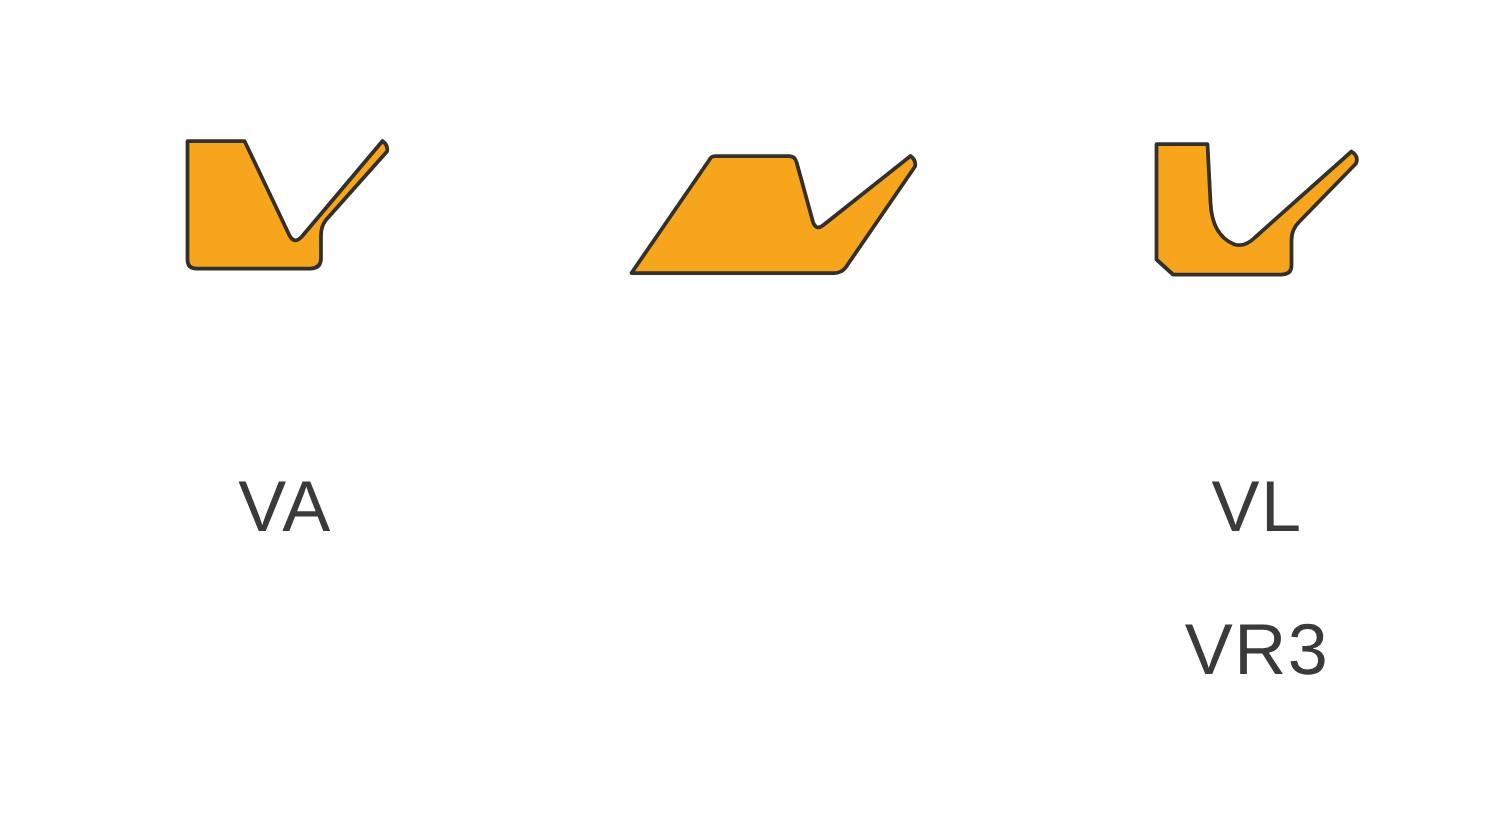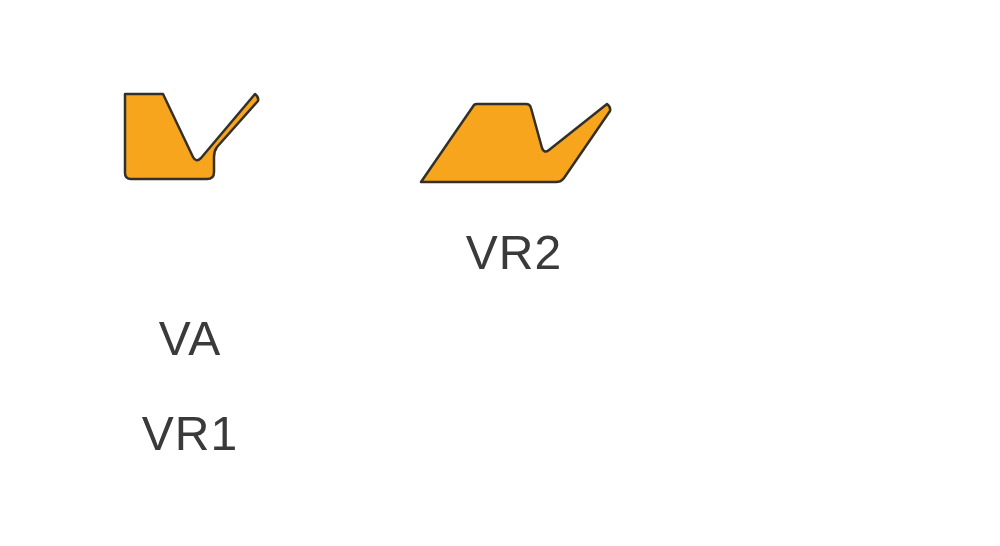--- a/index.html
+++ b/index.html
@@ -50,26 +50,33 @@
 
 <div class="board">
 
   <div class="col">
     <div class="shape-wrap">
       <svg class="s1" xmlns="http://www.w3.org/2000/svg" viewBox="0 0 140 95">
         <path stroke-width="2.5" stroke-linejoin="round" d="M5,4 L43,4 L73,67 Q76,73 81,68 L135,4 Q139,7 138,11 L97,57 Q94,61 94,67 L94,82 Q94,89 87,89 L11,89 Q5,89 5,83 Z" fill="#F7A51C" stroke="#33302A"></path>
       </svg>
     </div>
     <div class="label top">VA</div>
-    <div class="label bottom">VR1</div>
   </div>
 
   <div class="col">
     <div class="shape-wrap">
       <svg class="s2" xmlns="http://www.w3.org/2000/svg" viewBox="0 0 195 85">
         <path stroke-width="2.5" stroke-linejoin="round" d="M4,82 L57,5 Q58,4 60,4 L109,4 Q113,4 114,8 L125,48 Q127,54 132,50 L190,4 Q194,7 193,11 L147,78 Q144,82 139,82 Z" fill="#F7A51C" stroke="#33302A"></path>
       </svg>
     </div>
-    <div class="label bottom">VR2</div>
   </div>
 
+  <div class="col">
+    <div class="shape-wrap">
+      <svg class="s3" xmlns="http://www.w3.org/2000/svg" viewBox="0 0 142 92">
+        <path stroke-width="2.5" stroke-linejoin="round" d="M4,3 L38,3 L40,42 Q41,64 56,70 Q63,72 70,65 L134,8 Q139,11 137,16 L99,55 Q94,60 94,67 L94,84 Q94,90 87,90 L15,90 L4,80 Z" fill="#F7A51C" stroke="#33302A"></path>
+      </svg>
+    </div>
+    <div class="label top">VL</div>
+    <div class="label bottom">VR3</div>
+  </div>
 
 </div>
 
 </body></html>

